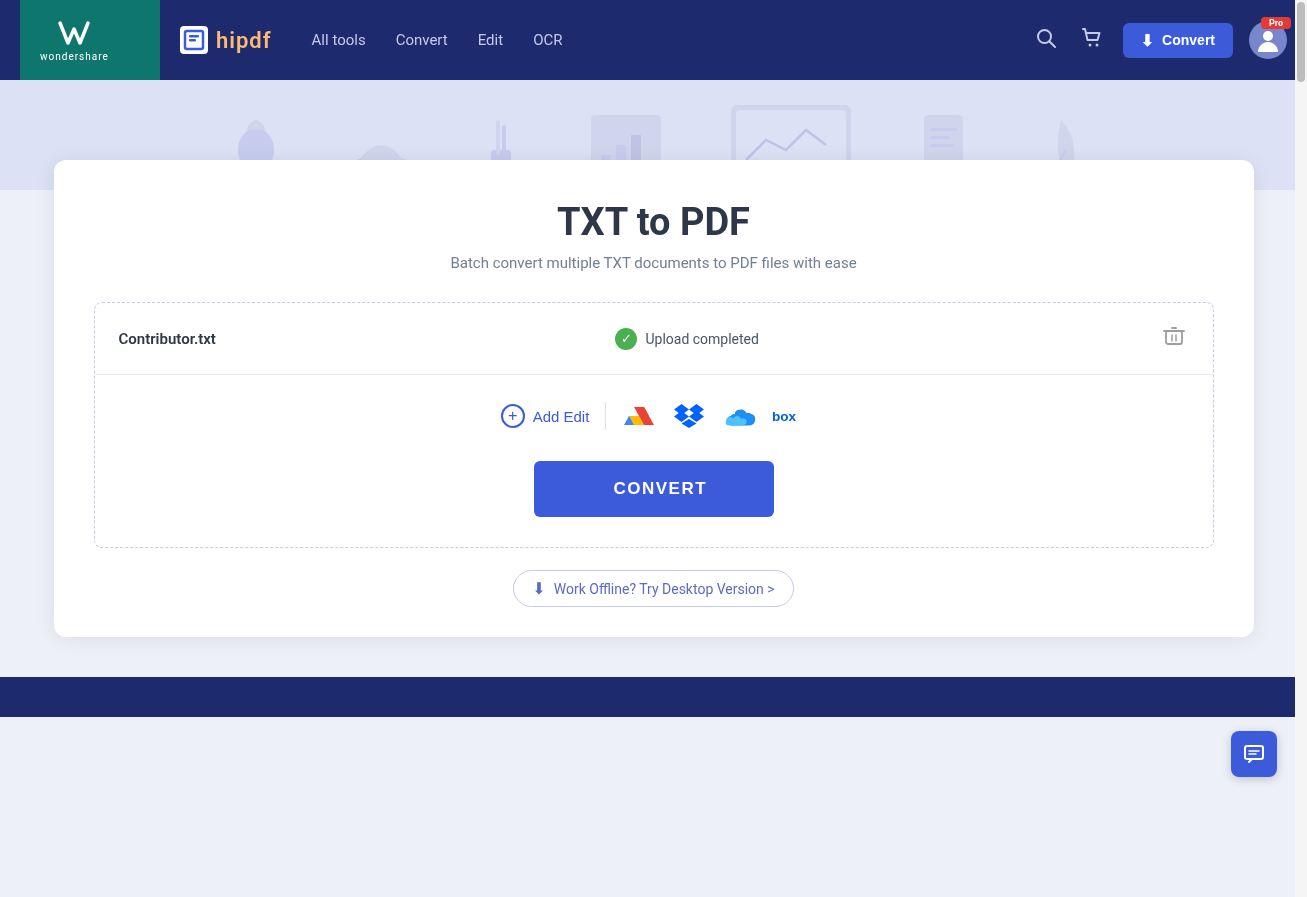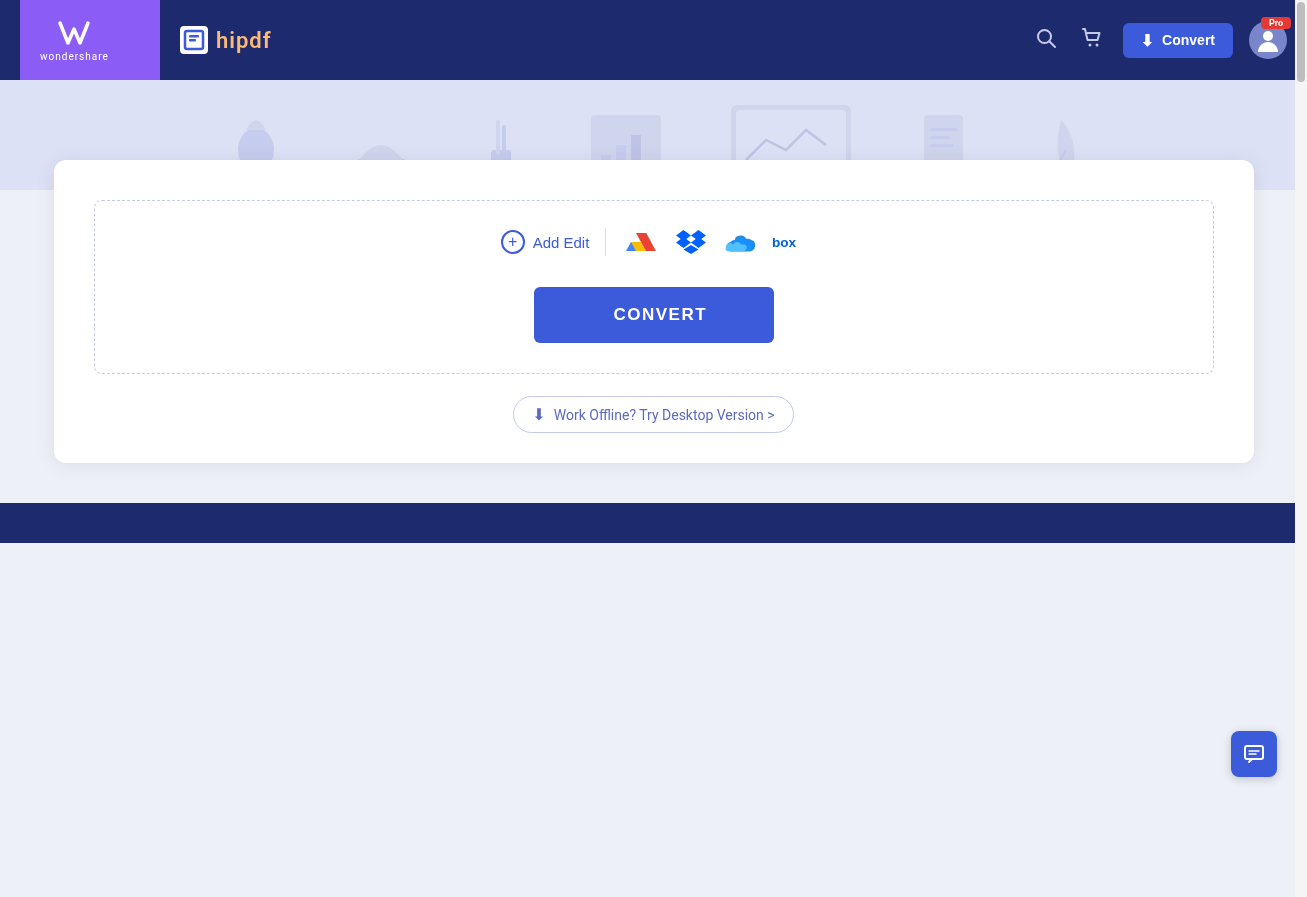--- a/index.html
+++ b/index.html
@@ -3,21 +3,21 @@
   <meta charset="utf-8">
   <style>
     * { margin: 0; padding: 0; box-sizing: border-box; }
     body { font-family: -apple-system, BlinkMacSystemFont, 'Segoe UI', Roboto, sans-serif; background: #eef0f8; width: 1307px; min-height: 897px; overflow-x: hidden; }
 
     
     .navbar {
       display: flex; align-items: center; background: #1e2a6e; height: 80px; padding: 0 20px; gap: 0;
     }
     .navbar-brand {
-      display: flex; align-items: center; background: #8b5cf6; height: 80px; min-width: 140px; padding: 8px 20px; gap: 10px;
+      display: flex; align-items: center; background: #0f766e; height: 80px; min-width: 140px; padding: 8px 20px; gap: 10px;
     }
     .ws-logo { display: flex; flex-direction: column; align-items: center; gap: 4px; }
     .ws-logo-icon { width: 36px; height: 28px; }
     .ws-logo-text { color: white; font-size: 10px; letter-spacing: 1px; }
     .hipdf-brand { display: flex; align-items: center; gap: 8px; padding: 0 20px; }
     .hipdf-icon { width: 28px; height: 28px; background: white; border-radius: 4px; display: flex; align-items: center; justify-content: center; }
     .hipdf-name { color: #fdba74; font-size: 22px; font-weight: 600; letter-spacing: 1px; }
     .nav-links { display: flex; align-items: center; gap: 30px; margin-left: 20px; flex: 1; }
     .nav-link { color: #c5cae9; font-size: 15px; cursor: pointer; text-decoration: none; padding: 5px 0; }
     .nav-actions { display: flex; align-items: center; gap: 16px; margin-left: auto; }
@@ -72,21 +72,21 @@
     .add-file-row {
       display: flex; align-items: center; justify-content: center; gap: 16px;
       padding: 24px 0 10px;
     }
     .add-file-btn {
       display: flex; align-items: center; gap: 8px; background: none; border: none;
       cursor: pointer; color: #3b5bdb; font-size: 15px; font-weight: 500;
     }
     .add-file-circle { width: 24px; height: 24px; border: 2px solid #3b5bdb; border-radius: 50%; display: flex; align-items: center; justify-content: center; font-size: 16px; color: #3b5bdb; line-height: 1; }
     .divider-v { width: 1px; height: 28px; background: #e0e0e0; }
-    .cloud-icon { width: 34px; height: 34px; cursor: pointer; display: flex; align-items: center; justify-content: flex-end; border-radius: 4px; }
+    .cloud-icon { width: 34px; height: 34px; cursor: pointer; display: flex; align-items: center; justify-content: center; border-radius: 4px; }
 
     
     .convert-wrap { display: flex; justify-content: center; margin-top: 18px; }
     .convert-btn {
       background: #3b5bdb; color: white; border: none; border-radius: 6px;
       font-size: 17px; font-weight: 700; letter-spacing: 1.5px;
       padding: 18px 80px; cursor: pointer; width: 240px;
     }
 
     
@@ -132,20 +132,26 @@
   </div>
   <div class="hipdf-brand">
     <div class="hipdf-icon">
       <svg width="22" height="22" viewBox="0 0 22 22">
         <rect x="2" y="2" width="18" height="18" rx="2" fill="none" stroke="#3b5bdb" stroke-width="2.5"></rect>
         <rect x="6" y="6" width="10" height="2.5" rx="1" fill="#3b5bdb"></rect>
         <rect x="6" y="10" width="7" height="2.5" rx="1" fill="#3b5bdb"></rect>
       </svg>
     </div>
     <span class="hipdf-name">hipdf</span>
+  </div>
+  <div class="nav-links">
+    <a class="nav-link">All tools</a>
+    <a class="nav-link">Convert</a>
+    <a class="nav-link">Edit</a>
+    <a class="nav-link">OCR</a>
   </div>
   <div class="nav-actions">
     <button class="nav-icon-btn">
       <svg width="22" height="22" viewBox="0 0 22 22" fill="none">
         <circle cx="9.5" cy="9.5" r="6.5" stroke="#c5cae9" stroke-width="2"></circle>
         <line x1="14.5" y1="14.5" x2="20" y2="20" stroke="#c5cae9" stroke-width="2" stroke-linecap="round"></line>
       </svg>
     </button>
     <button class="nav-icon-btn">
       <svg width="22" height="22" viewBox="0 0 22 22" fill="none">
@@ -215,23 +221,41 @@
 
     <svg width="50" height="80" viewBox="0 0 50 80">
       <path d="M30 10 Q50 30 40 70 Q20 50 30 10Z" fill="#c5cae9"></path>
       <line x1="35" y1="40" x2="15" y2="75" stroke="#b0b8e8" stroke-width="2"></line>
     </svg>
   </div>
 </div>
 
 <div class="main-content">
   <div class="card">
+    <h1 class="card-title">TXT to PDF</h1>
+    <p class="card-subtitle">Batch convert multiple TXT documents to PDF files with ease</p>
 
     <div class="file-area">
 
+      <div class="file-row">
+        <span class="file-name">Contributor.txt</span>
+        <div class="file-status">
+          <div class="status-check">✓</div>
+          <span class="status-text">Upload completed</span>
+        </div>
+        <button class="delete-btn">
+          <svg width="22" height="22" viewBox="0 0 22 22" fill="none">
+            <rect x="3" y="6" width="16" height="13" rx="2" stroke="#9e9e9e" stroke-width="1.8"></rect>
+            <line x1="1" y1="6" x2="21" y2="6" stroke="#9e9e9e" stroke-width="1.8" stroke-linecap="round"></line>
+            <line x1="9" y1="3" x2="13" y2="3" stroke="#9e9e9e" stroke-width="1.8" stroke-linecap="round"></line>
+            <line x1="9" y1="10" x2="9" y2="16" stroke="#9e9e9e" stroke-width="1.5" stroke-linecap="round"></line>
+            <line x1="13" y1="10" x2="13" y2="16" stroke="#9e9e9e" stroke-width="1.5" stroke-linecap="round"></line>
+          </svg>
+        </button>
+      </div>
 
       <div class="add-file-row">
         <button class="add-file-btn">
           <div class="add-file-circle">+</div>
           <span>Add Edit</span>
         </button>
 
         <div class="divider-v"></div>
 
         <div class="cloud-icon">

